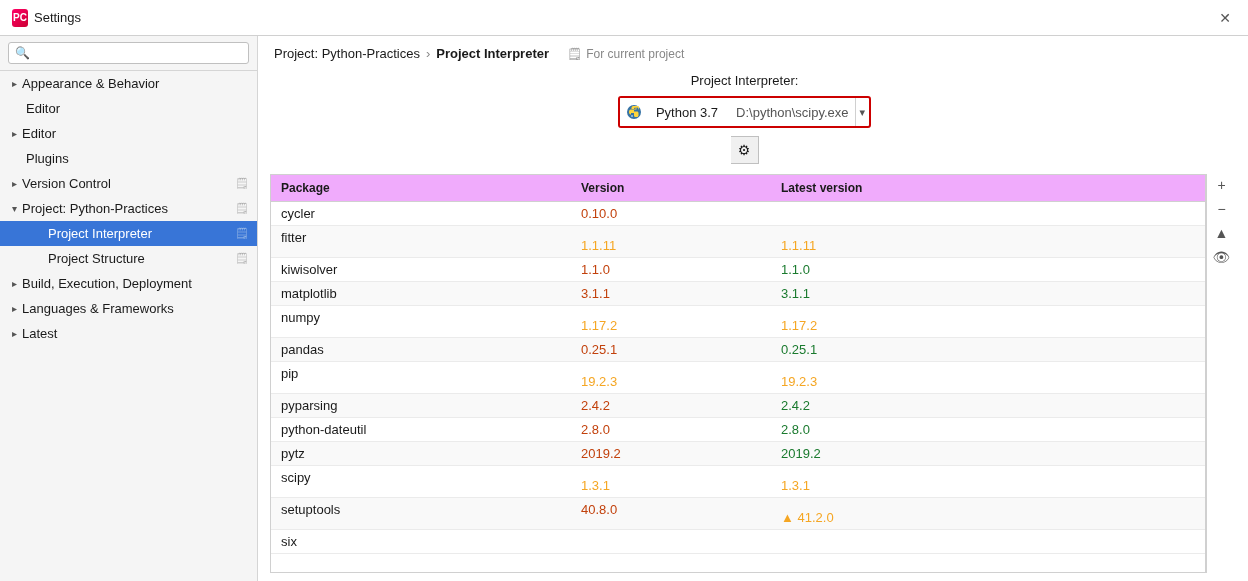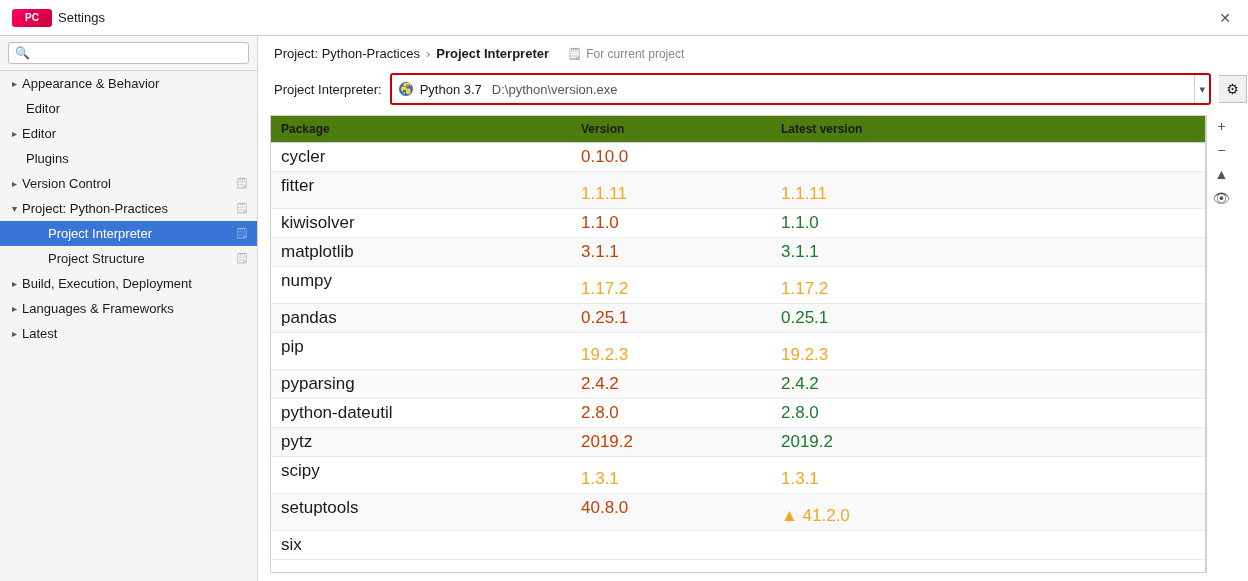--- a/index.html
+++ b/index.html
@@ -24,21 +24,21 @@
       border-bottom: 1px solid #d0d0d0;
       padding: 6px 12px;
       height: 36px;
     }
     .title-bar-left {
       display: flex;
       align-items: center;
       gap: 6px;
     }
     .app-icon {
-      width: 40px;
+      width: 16px;
       height: 18px;
       background: linear-gradient(135deg, #FF0066 0%, #CC0033 100%);
       border-radius: 3px;
       display: flex;
       align-items: center;
       justify-content: center;
       color: white;
       font-size: 10px;
       font-weight: bold;
     }
@@ -150,22 +150,23 @@
       color: #888;
       font-size: 12px;
       display: flex;
       align-items: center;
       gap: 4px;
     }
 
     .interpreter-row {
       display: flex;
       align-items: center;
-      padding: 6px 1px 10px 16px;
+      padding: 6px 33px 10px 16px;
       gap: 8px;
+      flex-direction: column;
     }
     .interpreter-label {
       font-size: 13px;
       white-space: nowrap;
     }
     .interpreter-select-wrapper {
       display: flex;
       flex: 1;
       align-items: center;
       border: 2px solid #cc0000;
@@ -174,21 +175,21 @@
     }
     .interpreter-select {
       flex: 1;
       display: flex;
       align-items: center;
       background: #fff;
       padding: 3px 6px;
       height: 28px;
       border: none;
       cursor: pointer;
-      gap: 6px;
+      gap: 14px;
     }
     .python-icon {
       width: 16px;
       height: 16px;
       flex-shrink: 0;
     }
     .dropdown-arrow {
       padding: 0 4px;
       color: #555;
       font-size: 11px;
@@ -204,21 +205,21 @@
       border: 1px solid #c0c0c0;
       border-left: none;
       display: flex;
       align-items: center;
       justify-content: center;
       cursor: pointer;
       font-size: 14px;
     }
     .table-header {
       display: flex;
-      background: #4d7c0f;
+      background: #f0abfc;
       border-bottom: 1px solid #d0d0d0;
     }
     .th {
       padding: 6px 10px;
       font-size: 12px;
       font-weight: 600;
       color: #1a1a1a;
     }
     .th-package { flex: 0 0 300px; }
     .th-version { flex: 0 0 200px; }
@@ -229,21 +230,21 @@
       flex: 1;
     }
     .tr {
       display: flex;
       border-bottom: 1px solid #ebebeb;
     }
     .tr:nth-child(odd) { background: #fff; }
     .tr:nth-child(even) { background: #f9f9f9; }
     .td {
       padding: 4px 10px;
-      font-size: 17px;
+      font-size: 13px;
     }
     .td-package { flex: 0 0 300px; color: #1a1a1a; }
     .td-version { flex: 0 0 200px; }
     .td-latest { flex: 1; }
 
     .version-normal { color: #c2410c; }
     .version-update { color: #f5a623; margin-top: 8px; }
     .version-latest { color: #1a7a2e; }
 
     
@@ -364,21 +365,21 @@
       <div class="interpreter-select-wrapper">
         <div class="interpreter-select">
 
           <svg class="python-icon" viewBox="0 0 16 16" xmlns="http://www.w3.org/2000/svg">
             <circle cx="8" cy="8" r="7" fill="#3572A5"></circle>
             <path d="M8 2c-1.5 0-2.5.7-2.5 1.5V5h5v0.5H4.5C3.7 5.5 3 6.5 3 8s0.7 2.5 1.5 2.5H5V9h3v2.5C8 12.3 8.7 13 9.5 13H11c0.8 0 1.5-0.7 1.5-1.5V9c0-0.8-0.7-1.5-1.5-1.5H8V5c0-0.8 0.7-1.5 1.5-1.5H11c0.8 0 1.5 0.7 1.5 1.5V5.5H13V3.5C13 2.7 12.3 2 11.5 2H8z" fill="#FFD43B"></path>
             <circle cx="10" cy="4" r="0.8" fill="#FFD43B"></circle>
             <circle cx="6" cy="12" r="0.8" fill="white"></circle>
           </svg>
           <span style="font-weight:500;">Python 3.7</span>
-          <span style="color:#555; margin-left:4px;">D:\python\version.exe</span>
+          <span style="color:#555; margin-left:4px;">D:\python\scipy.exe</span>
         </div>
         <div class="dropdown-arrow">▾</div>
       </div>
       <div class="gear-btn">⚙</div>
     </div>
 
     <div style="display:flex; flex:1; overflow:hidden; margin: 0 12px 8px 12px;">
       <div class="table-main">
         <div style="border: 1px solid #d0d0d0; display:flex; flex-direction:column; flex:1; overflow:hidden;">
 

